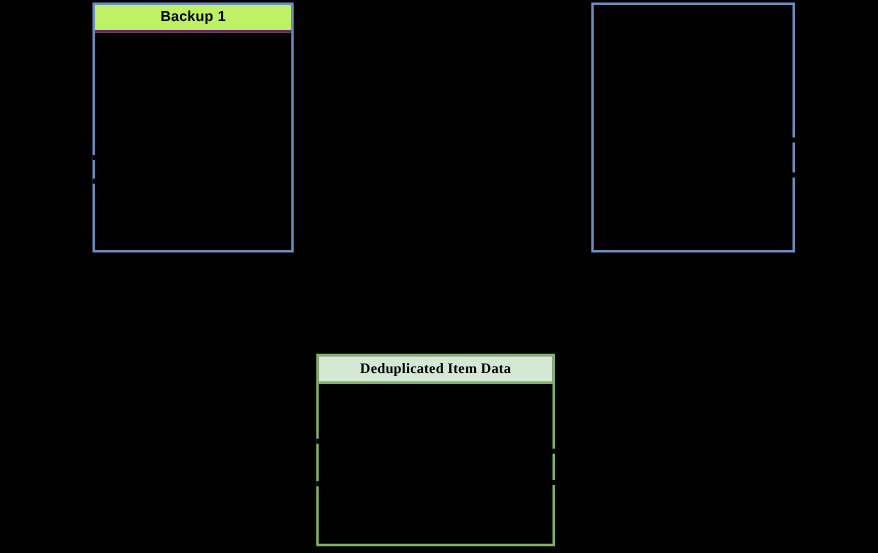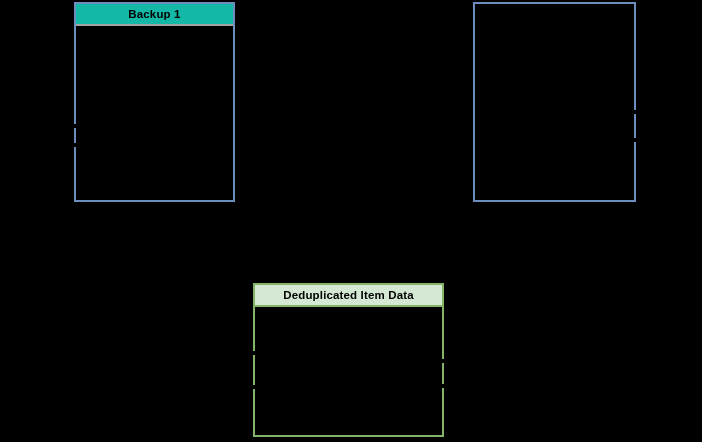--- a/index.html
+++ b/index.html
@@ -55,22 +55,22 @@
     box-sizing: border-box;
     width: 100%;
     background: transparent;
   }
 
   
   .node.blue {
     border: 2px solid #6c8ebf;
   }
   .node.blue .node-header {
-    background: #14b8a6;
-    border-bottom: 2px solid #a3a3a3;
+    background: #bef264;
+    border-bottom: 2px solid #701a75;
   }
 
   
   .node.green {
     border: 2px solid #82b366;
   }
   .node.green .node-header {
     background: #d5e8d4;
     border-bottom: 2px solid #82b366;
   }
@@ -93,20 +93,20 @@
       <div class="node-body" style="top: 22px; height: 174px;"></div>
       <div class="anchor left" style="top: 120px; height: 4px;"></div>
       <div class="anchor left" style="top: 139px; height: 4px;"></div>
     </div>
     <div class="node blue" style="left: 473px; top: 2px; width: 163px; height: 200px;">
       <div class="node-body" style="top: 22px; height: 174px;"></div>
       <div class="anchor right" style="top: 106px; height: 4px;"></div>
       <div class="anchor right" style="top: 134px; height: 4px;"></div>
     </div>
     <div class="node green" style="left: 253px; top: 283px; width: 191px; height: 154px;">
-      <div class="node-header" style="height: 22px;">Deduplicated Item Data</div>
+      <div class="node-header" style="height: 22px; font-family: Liberation Serif, serif;">Deduplicated Item Data</div>
       <div class="node-body" style="top: 22px; height: 128px;"></div>
       <div class="anchor left" style="top: 66px; height: 4px;"></div>
       <div class="anchor left" style="top: 100px; height: 4px;"></div>
       <div class="anchor right" style="top: 74px; height: 4px;"></div>
       <div class="anchor right" style="top: 99px; height: 4px;"></div>
     </div>
   </div>
 
 </body></html>

